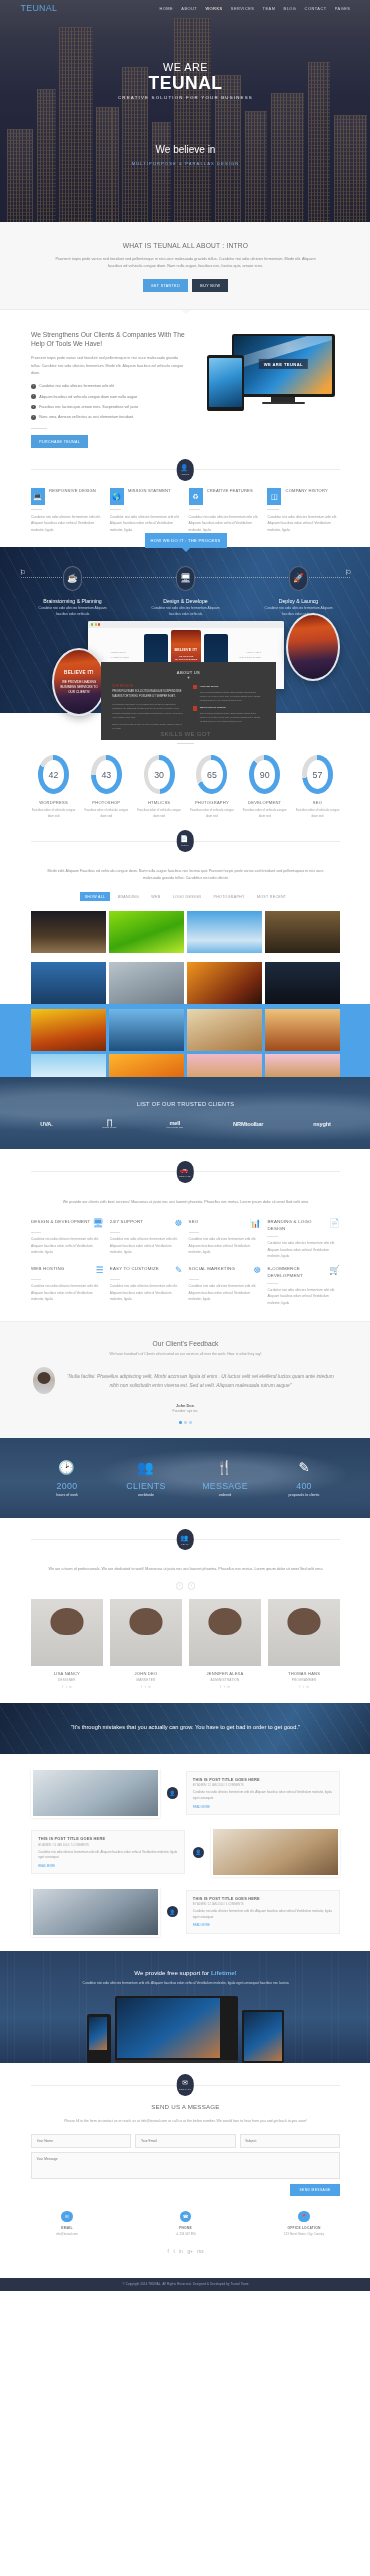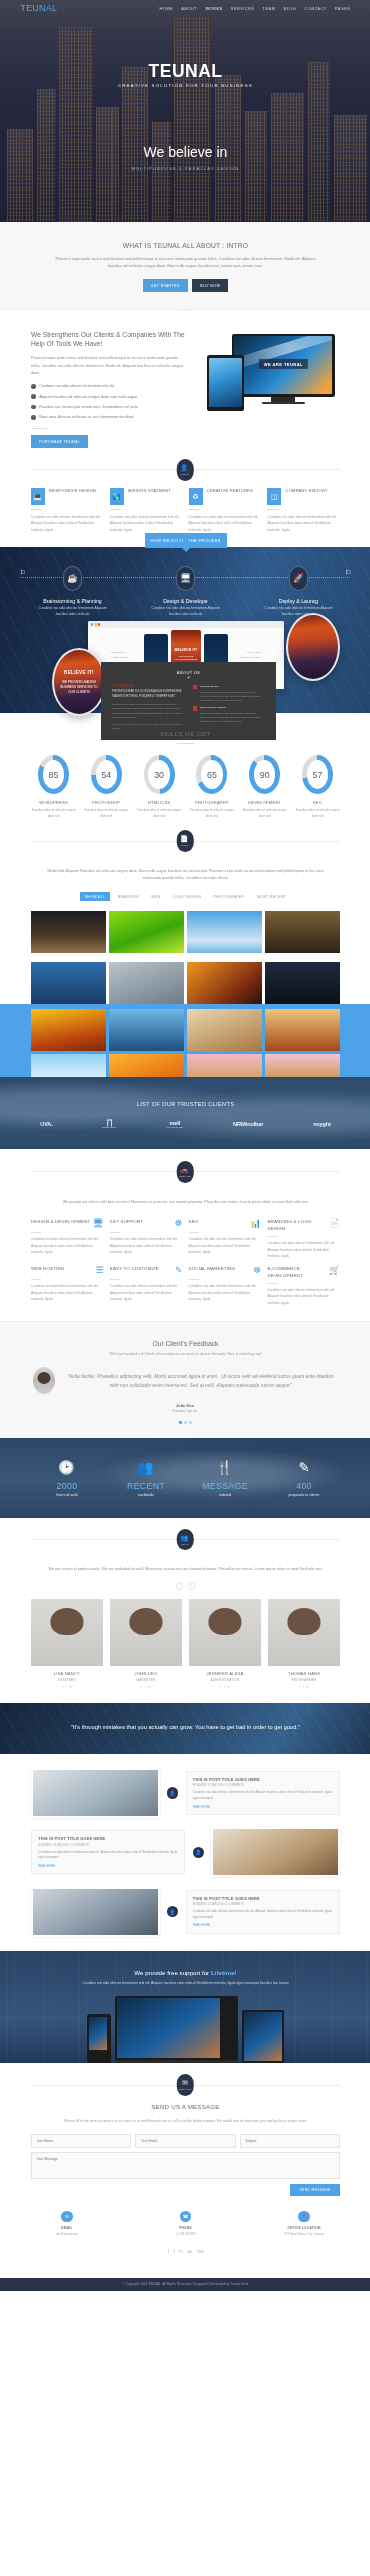--- a/index.html
+++ b/index.html
@@ -43,21 +43,21 @@
     color:#cfd6e3; font-size:3.9px; letter-spacing:0.5px; text-decoration:none;
   }
   .nav a.active { color:#fff; }
 
   .hero-mid { position:absolute; left:0; right:0; top:62px; text-align:center; z-index:5; }
   .h-small { color:#fff; font-size:10.8px; letter-spacing:0.5px; font-weight:300; line-height:1.1;}
   .h-big { color:#fff; font-size:17.5px; letter-spacing:0.5px; font-weight:700; line-height:1.05; }
   .h-sub { color:#e7ebf2; font-size:4.4px; letter-spacing:1.2px; margin-top:3.1px; }
 
   .hero-low { position:absolute; left:0; right:0; top:143px; text-align:center; z-index:5; }
-  .hl-1 { color:#fff; font-size:14px; font-weight:300; line-height:1.35; }
+  .hl-1 { color:#fff; font-size:10px; font-weight:300; line-height:1.35; }
   .hl-2 { color:#7fb2e8; font-size:4.1px; letter-spacing:1.1px; margin-top:4.1px; }
 
   
   .intro { background:#f7f7f7; padding:19.6px 0 17.5px; text-align:center; border-bottom:0.5px solid #ececec;}
   .intro h2 { font-size:6.7px; color:#6b6b6b; font-weight:400; letter-spacing:0.2px; }
   .intro p { font-size:3.8px; color:#8a8a8a; line-height:1.9; margin:7.2px auto 0; width:268px;}
   .btnrow { margin-top:9.3px; display:flex; justify-content:center; gap:4.1px; }
   .btn { font-size:3.6px; letter-spacing:0.4px; color:#fff; padding:4.1px 8.2px; border:none; cursor:pointer;}
   .btn.blue { background:#50a0e0; }
   .btn.dark { background:#2e3c50; }
@@ -330,20 +330,21 @@
         <a class="active">WORKS</a>
         <a>SERVICES</a>
         <a>TEAM</a>
         <a>BLOG</a>
         <a>CONTACT</a>
         <a>PAGES</a>
       </nav>
     </div>
 
     <div class="hero-mid">
+      <div class="h-small">WE ARE</div>
       <div class="h-big">TEUNAL</div>
       <div class="h-sub">CREATIVE SOLUTION FOR YOUR BUSINESS</div>
     </div>
 
     <div class="hero-low">
       <div class="hl-1">We believe in</div>
       <div class="hl-2">MULTIPURPOSE &amp; PARALLAX DESIGN</div>
     </div>
   </section>
 
@@ -539,30 +540,30 @@
   </section>
 
   <section class="skills">
     <div class="container">
       <h3 class="sec-t">SKILLS WE GOT</h3>
       <div class="sec-ul"></div>
       <div class="sk-row">
         <div class="sk">
           <div class="ring" id="r0" style="background: conic-gradient(rgb(77, 162, 232) 0deg, rgb(77, 162, 232) 306deg, rgb(220, 220, 220) 306deg, rgb(220, 220, 220) 360deg);">
               <div class="hole">
-                <span>85</span>
+                <span>42</span>
               </div>
             </div>
           <h5>WORDPRESS</h5>
           <p>Faucibus edun sf vehicula congue diam sed</p>
         </div>
         <div class="sk">
           <div class="ring" id="r1" style="background: conic-gradient(rgb(77, 162, 232) 0deg, rgb(77, 162, 232) 270deg, rgb(220, 220, 220) 270deg, rgb(220, 220, 220) 360deg);">
               <div class="hole">
-                <span>54</span>
+                <span>43</span>
               </div>
             </div>
           <h5>PHOTOSHOP</h5>
           <p>Faucibus edun sf vehicula congue diam sed</p>
         </div>
         <div class="sk">
           <div class="ring" id="r2" style="background: conic-gradient(rgb(77, 162, 232) 0deg, rgb(77, 162, 232) 180deg, rgb(220, 220, 220) 180deg, rgb(220, 220, 220) 360deg);">
               <div class="hole">
                 <span>30</span>
               </div>
@@ -769,21 +770,21 @@
   <section class="facts">
     <div class="container">
       <div class="frow">
         <div class="fitem">
           <div class="fic">🕑</div>
           <div class="fnum">2000</div>
           <div class="flab">hours of work</div>
           </div>
         <div class="fitem">
           <div class="fic">👥</div>
-          <div class="fnum">RECENT</div>
+          <div class="fnum">CLIENTS</div>
           <div class="flab">worldwide</div>
           </div>
         <div class="fitem">
           <div class="fic">🍴</div>
           <div class="fnum">MESSAGE</div>
           <div class="flab">ordered</div>
           </div>
         <div class="fitem">
           <div class="fic">✎</div>
           <div class="fnum">400</div>

